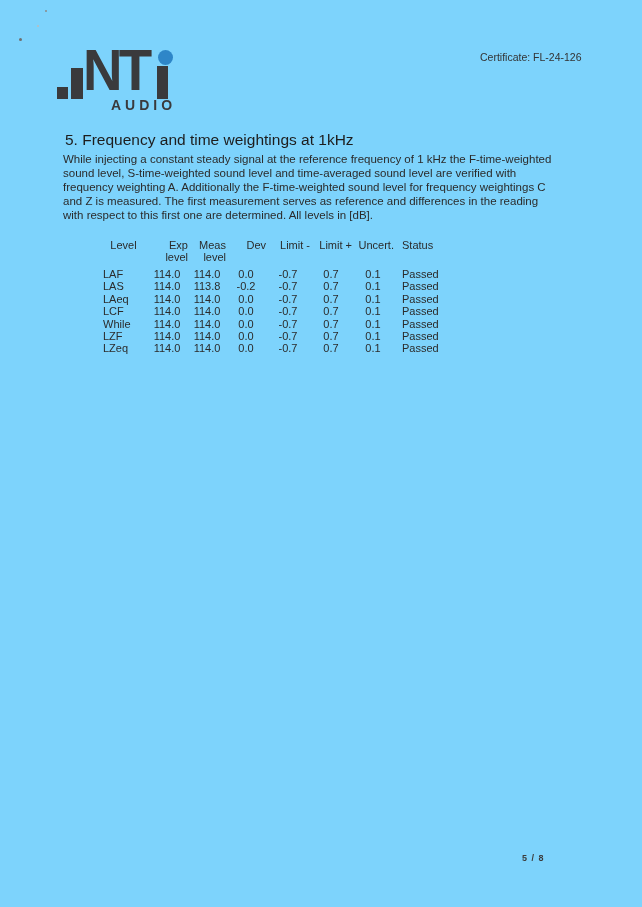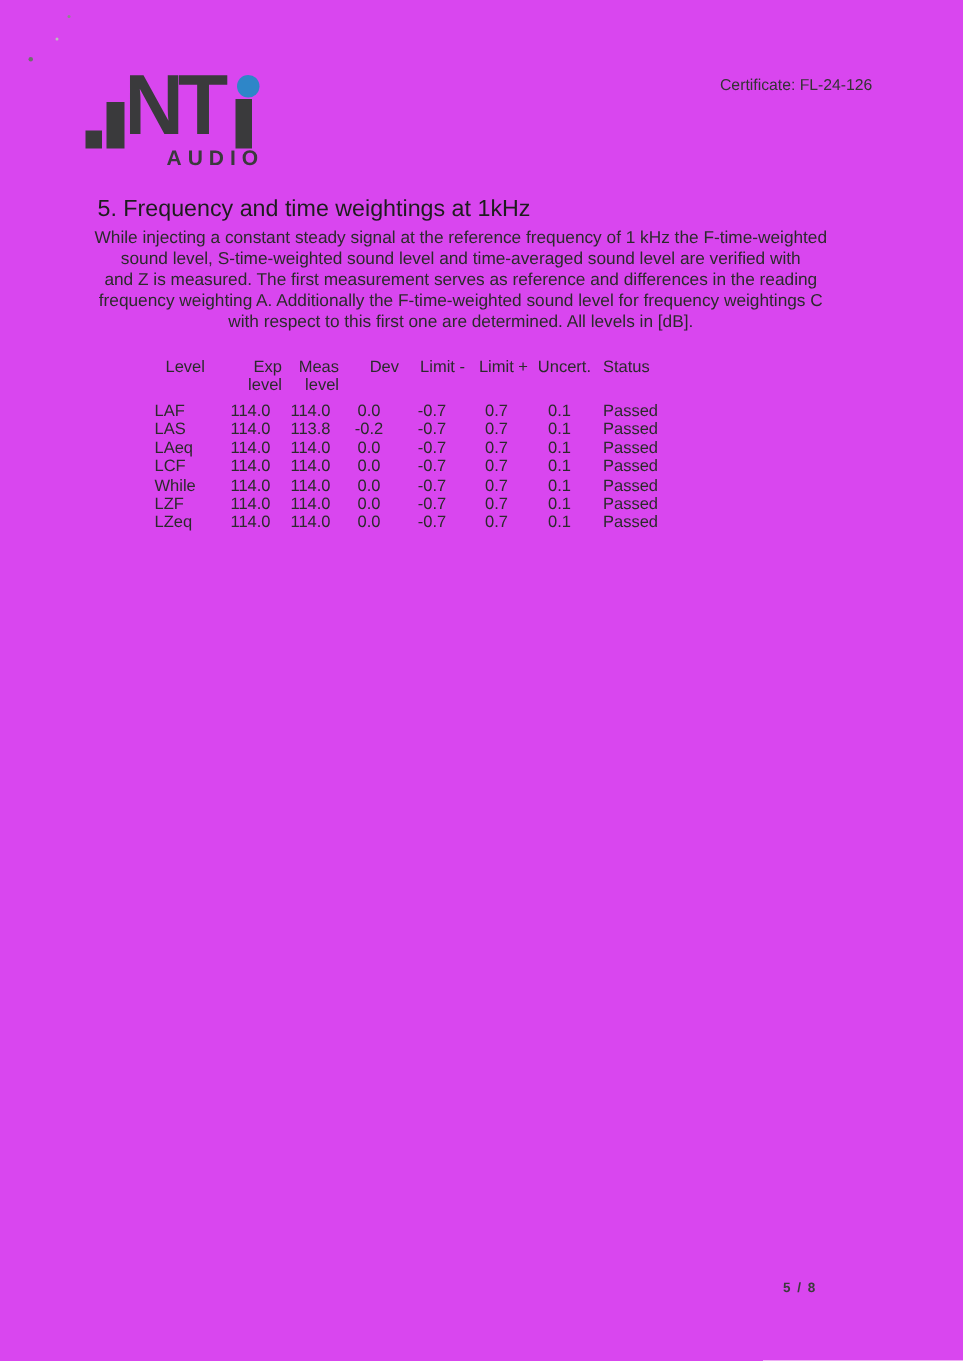--- a/index.html
+++ b/index.html
@@ -4,21 +4,21 @@
 <style>
   html, body {
     margin: 0;
     padding: 0;
     background: #fdfcfa;
   }
   .page {
     position: relative;
     width: 642px;
     height: 907px;
-    background: #d946ef;
+    background: #7dd3fc;
     font-family: "Liberation Sans", "DejaVu Sans", sans-serif;
     color: #2b2b2b;
     overflow: hidden;
   }
 
   
   .speck { position: absolute; border-radius: 50%; }
   .speck-1 { left: 45px; top: 10px; width: 2px; height: 2px; background: #8a8a8a; }
   .speck-2 { left: 37px; top: 25px; width: 2px; height: 2px; background: #bdbdbd; }
   .speck-3 { left: 19px; top: 38px; width: 3px; height: 3px; background: #6f6f6f; }
@@ -58,21 +58,21 @@
   
   .heading {
     position: absolute; left: 65px; top: 131px;
     font-size: 15.5px; font-weight: normal; color: #1d1d1d;
     white-space: nowrap;
   }
   .paragraph {
     position: absolute; left: 63px; top: 153px;
   }
   .paragraph .pline {
-    font-size: 11.5px; line-height: 13.9px; white-space: nowrap; color: #2b2b2b; text-align: center;
+    font-size: 11.5px; line-height: 13.9px; white-space: nowrap; color: #2b2b2b;
   }
 
   
   .results-table {
     position: absolute; left: 101px; top: 239px;
     border-collapse: collapse; table-layout: fixed;
     font-size: 11px; color: #2b2b2b;
   }
   .results-table th {
     font-weight: normal; text-align: right; vertical-align: top;
@@ -111,22 +111,22 @@
     <span class="logo-audio">AUDIO</span>
   </div>
 
   <div class="certificate">Certificate: FL-24-126</div>
 
   <div class="heading">5. Frequency and time weightings at 1kHz</div>
 
   <div class="paragraph">
     <div class="pline">While injecting a constant steady signal at the reference frequency of 1 kHz the F-time-weighted</div>
     <div class="pline">sound level, S-time-weighted sound level and time-averaged sound level  are verified with</div>
+    <div class="pline">frequency weighting A. Additionally the F-time-weighted sound level for frequency weightings C</div>
     <div class="pline">and Z is measured. The first measurement serves as reference and differences in the reading</div>
-    <div class="pline">frequency weighting A. Additionally the F-time-weighted sound level for frequency weightings C</div>
     <div class="pline">with respect to this first one are determined. All levels in [dB].</div>
   </div>
 
   <table class="results-table">
     <colgroup>
         <col style="width: 45px;">
         <col style="width: 42px;">
         <col style="width: 38px;">
         <col style="width: 40px;">
         <col style="width: 44px;">

